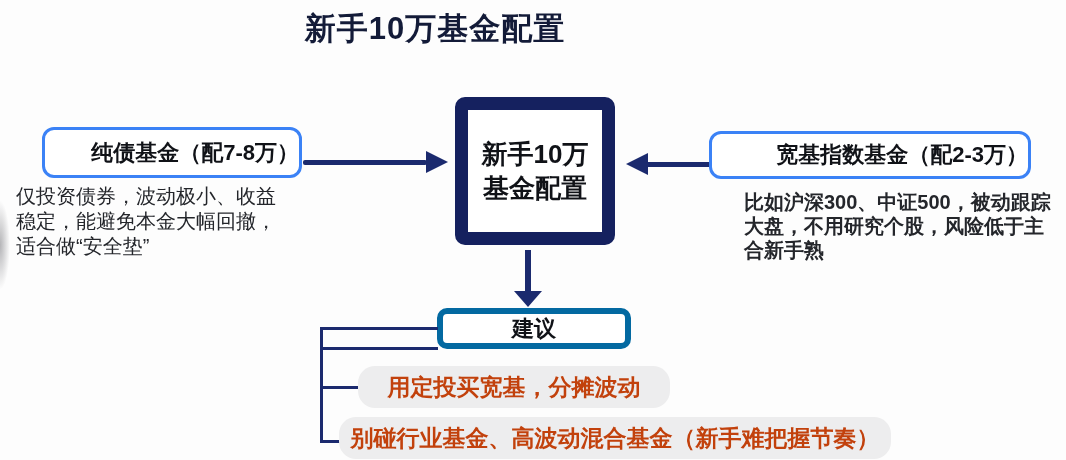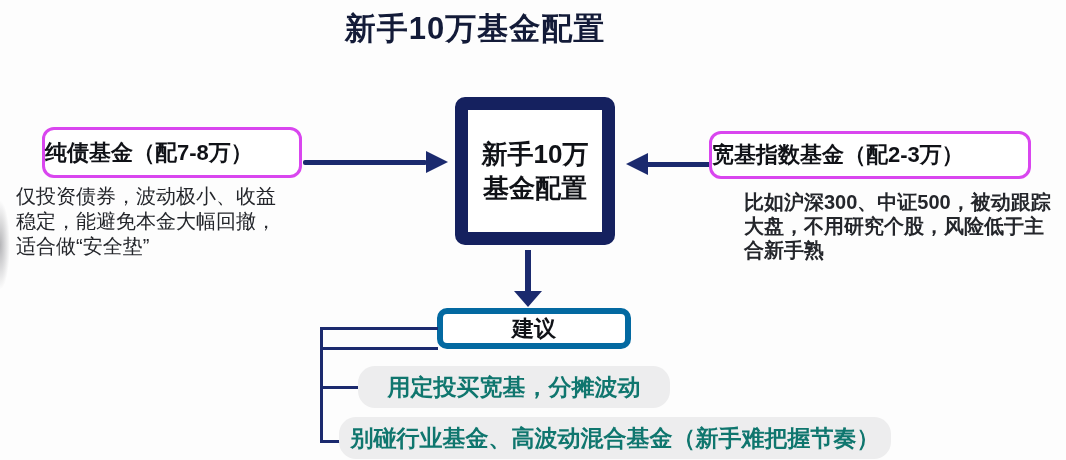--- a/index.html
+++ b/index.html
@@ -10,29 +10,29 @@
     font-family:"Liberation Sans","DejaVu Sans",sans-serif;
     overflow:hidden;
   }
   .abs{position:absolute;}
 
   
   .title{
     left:0;top:8px;width:870px;
     text-align:center;
     font-size:31px;font-weight:bold;
-    color:#131b38;letter-spacing:1px;padding-left:40px;
+    color:#131b38;letter-spacing:1px;
   }
 
   
   .label-box{
     background:#ffffff;
-    border:3px solid #d946ef;
+    border:3px solid #3b82f6;
     border-radius:12px;
-    display:flex;align-items:center;justify-content:flex-start;
+    display:flex;align-items:center;justify-content:flex-end;
     font-size:22px;font-weight:bold;color:#101217;
     box-sizing:border-box;
   }
   .box-left{left:42px;top:127px;width:260px;height:51px;}
   .box-right{left:709px;top:131px;width:322px;height:48px;}
 
   
   .desc{font-size:20px;color:#24262b;line-height:25px;}
   .desc-left{left:16px;top:184px;width:310px;}
   .desc-right{left:744px;top:190px;width:320px;line-height:24px;font-weight:bold;}
@@ -65,21 +65,21 @@
     font-size:22px;font-weight:bold;color:#101217;
   }
 
   
   .cline{background:#1b2a6e;}
 
   
   .bar{
     background:#ededee;border-radius:17px;
     display:flex;align-items:center;justify-content:center;
-    font-size:23px;font-weight:bold;color:#0f766e;
+    font-size:23px;font-weight:bold;color:#c2410c;
     box-sizing:border-box;
   }
   .bar-1{left:358px;top:366px;width:312px;height:42px;}
   .bar-2{left:339px;top:417px;width:552px;height:42px;}
 
   
   .edge-shadow{
     left:0;top:200px;width:10px;height:90px;
     background:radial-gradient(ellipse at left center, rgba(120,120,125,.55), rgba(120,120,125,0) 70%);
   }

